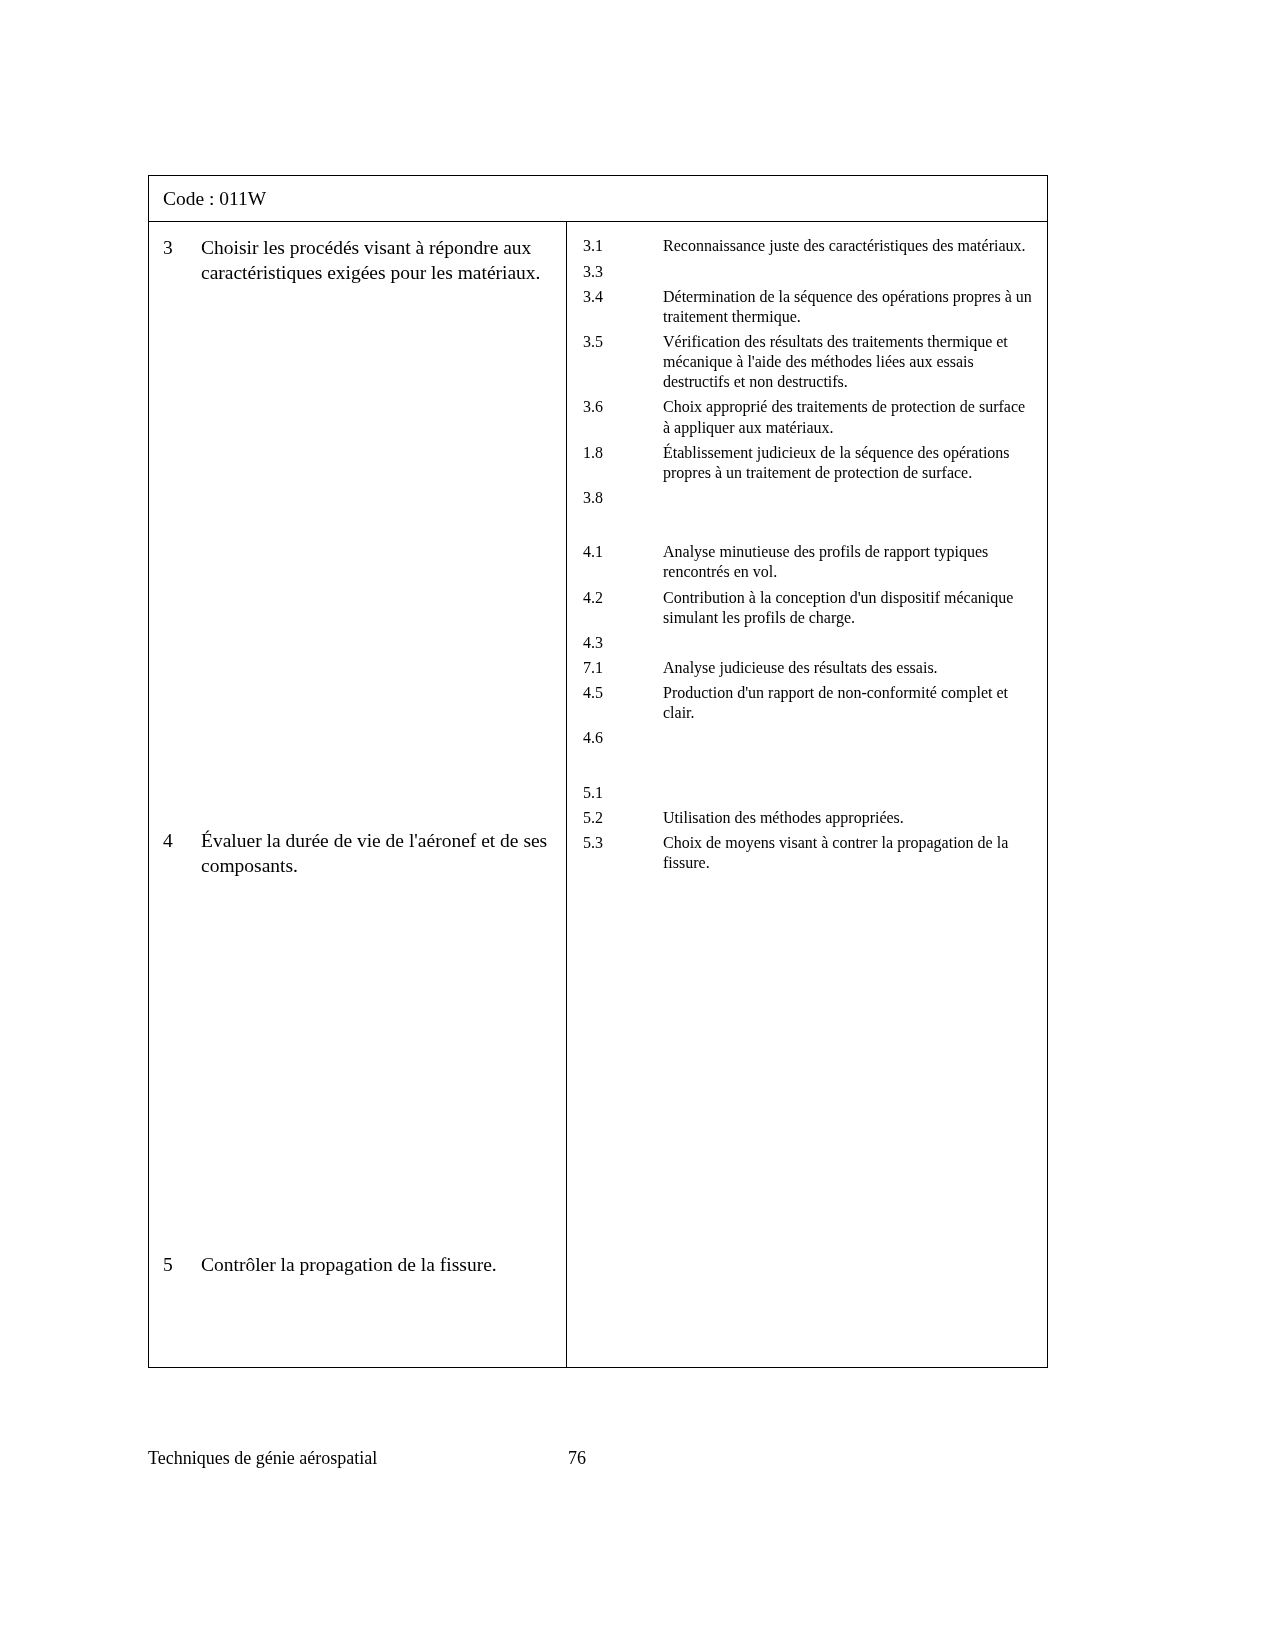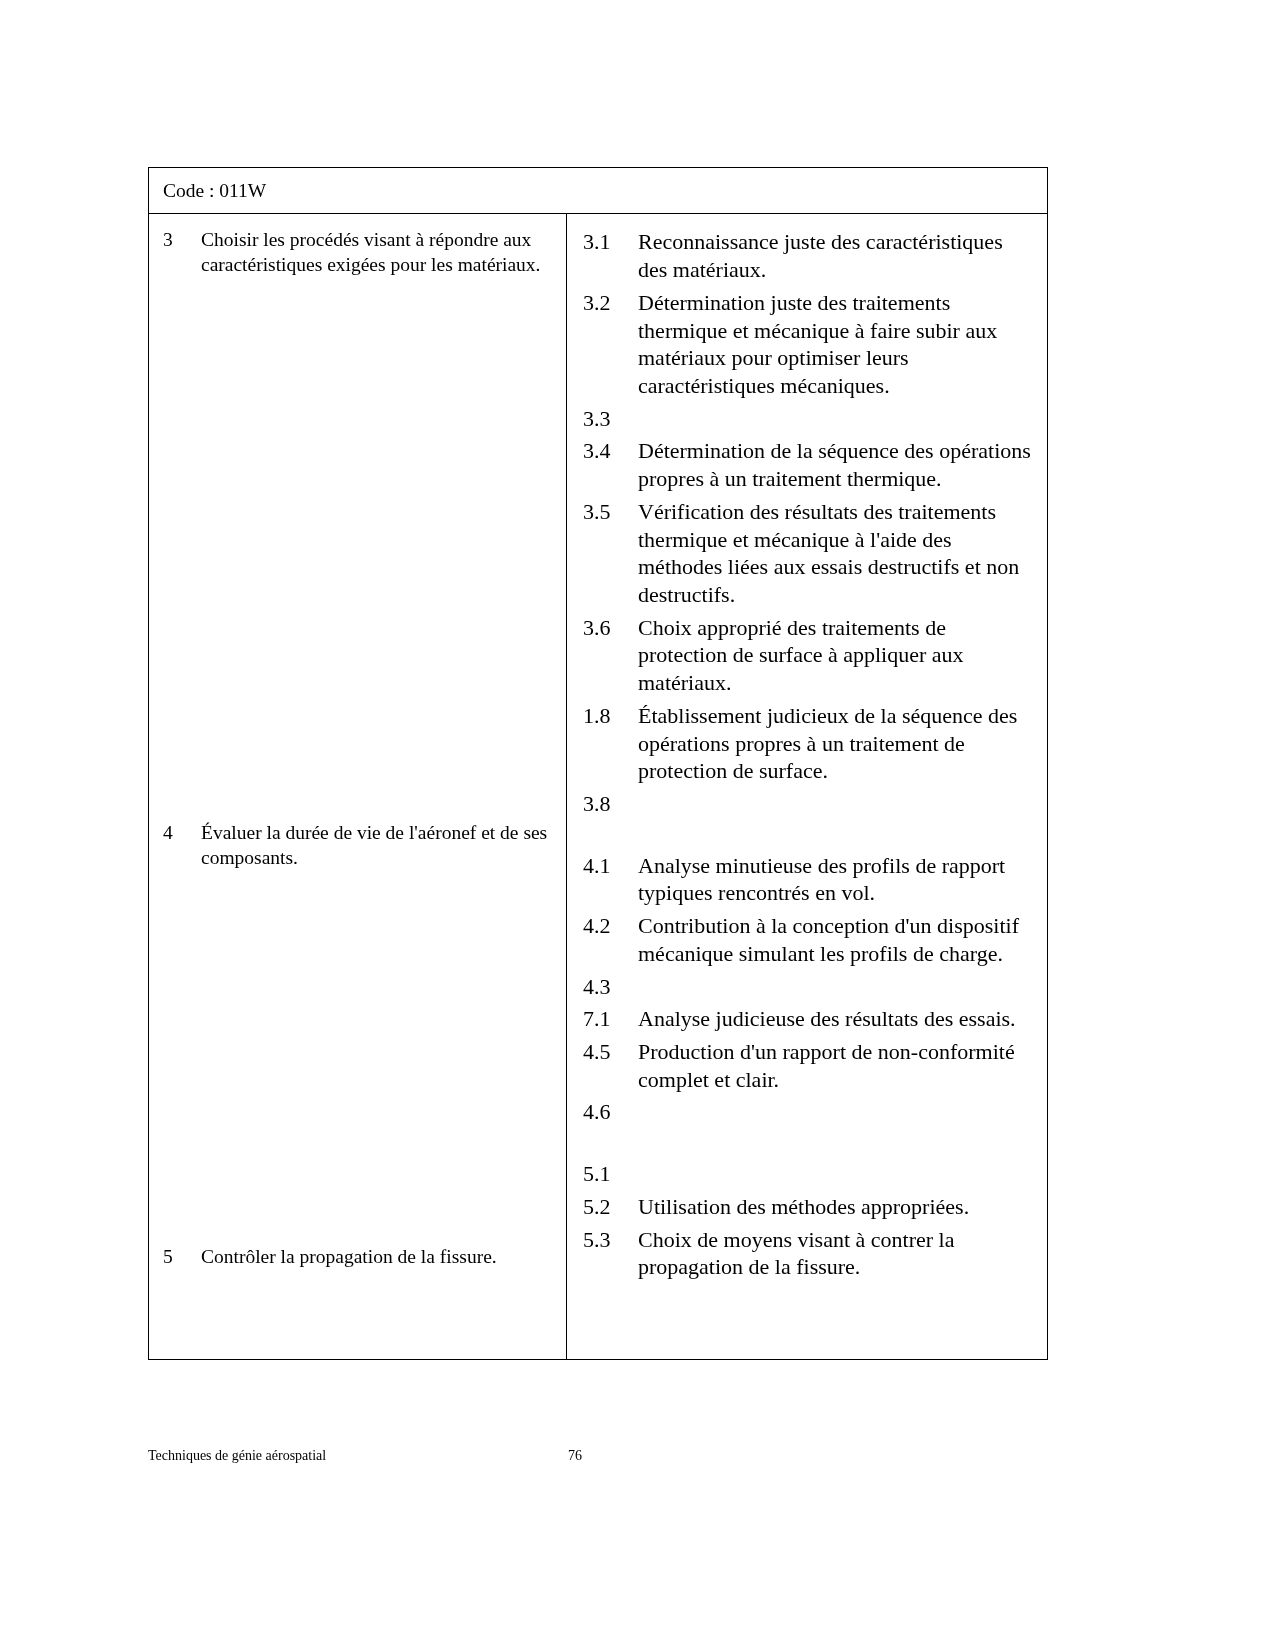--- a/index.html
+++ b/index.html
@@ -16,21 +16,21 @@
   }
   .page {
     position: absolute;
     top: 0; left: 0;
     width: 1275px;
     height: 1650px;
   }
   .doc-table {
     position: absolute;
     left: 148px;
-    top: 167px;
+    top: 175px;
     width: 900px;
     border: 1.5px solid #000;
     border-collapse: collapse;
     box-sizing: border-box;
   }
   .code-row {
     border-bottom: 1.5px solid #000;
     padding: 10px 0 10px 14px;
     font-size: 19.5px;
     line-height: 1.3;
@@ -64,37 +64,38 @@
     flex: 0 0 38px;
   }
   .comp-text {
     flex: 1;
   }
   .crit-block {
     margin-bottom: 34px;
   }
   .crit-line {
     display: flex;
-    font-size: 22px;
+    font-size: 16px;
     line-height: 1.26;
     margin-bottom: 5px;
+    gap: 25px;
   }
   .crit-num {
     width: 55px;
     flex: 0 0 55px;
   }
   .crit-text {
     flex: 1;
   }
   .footer {
     position: absolute;
     left: 148px;
     top: 1448px;
     width: 900px;
-    font-size: 14px;
+    font-size: 18px;
   }
   .footer-inner {
     display: flex;
   }
   .footer-title {
     width: 420px;
   }
   .footer-page {
     width: 60px;
     text-align: left;
@@ -145,24 +146,20 @@
         </div>
 
       </div>
 
       <div class="col-right">
 
         <div class="crit-block">
           <div class="crit-line">
             <span class="crit-num">3.1</span>
             <span class="crit-text">Reconnaissance juste des caractéristiques des matériaux.</span>
-          </div>
-          <div class="crit-line">
-            <span class="crit-num">3.2</span>
-            <span class="crit-text">Détermination juste des traitements thermique et mécanique à faire subir aux matériaux pour optimiser leurs caractéristiques mécaniques.</span>
           </div>
           <div class="crit-line">
             <span class="crit-num">3.3</span>
           </div>
           <div class="crit-line">
             <span class="crit-num">3.4</span>
             <span class="crit-text">Détermination de la séquence des opérations propres à un traitement thermique.</span>
           </div>
           <div class="crit-line">
             <span class="crit-num">3.5</span>

